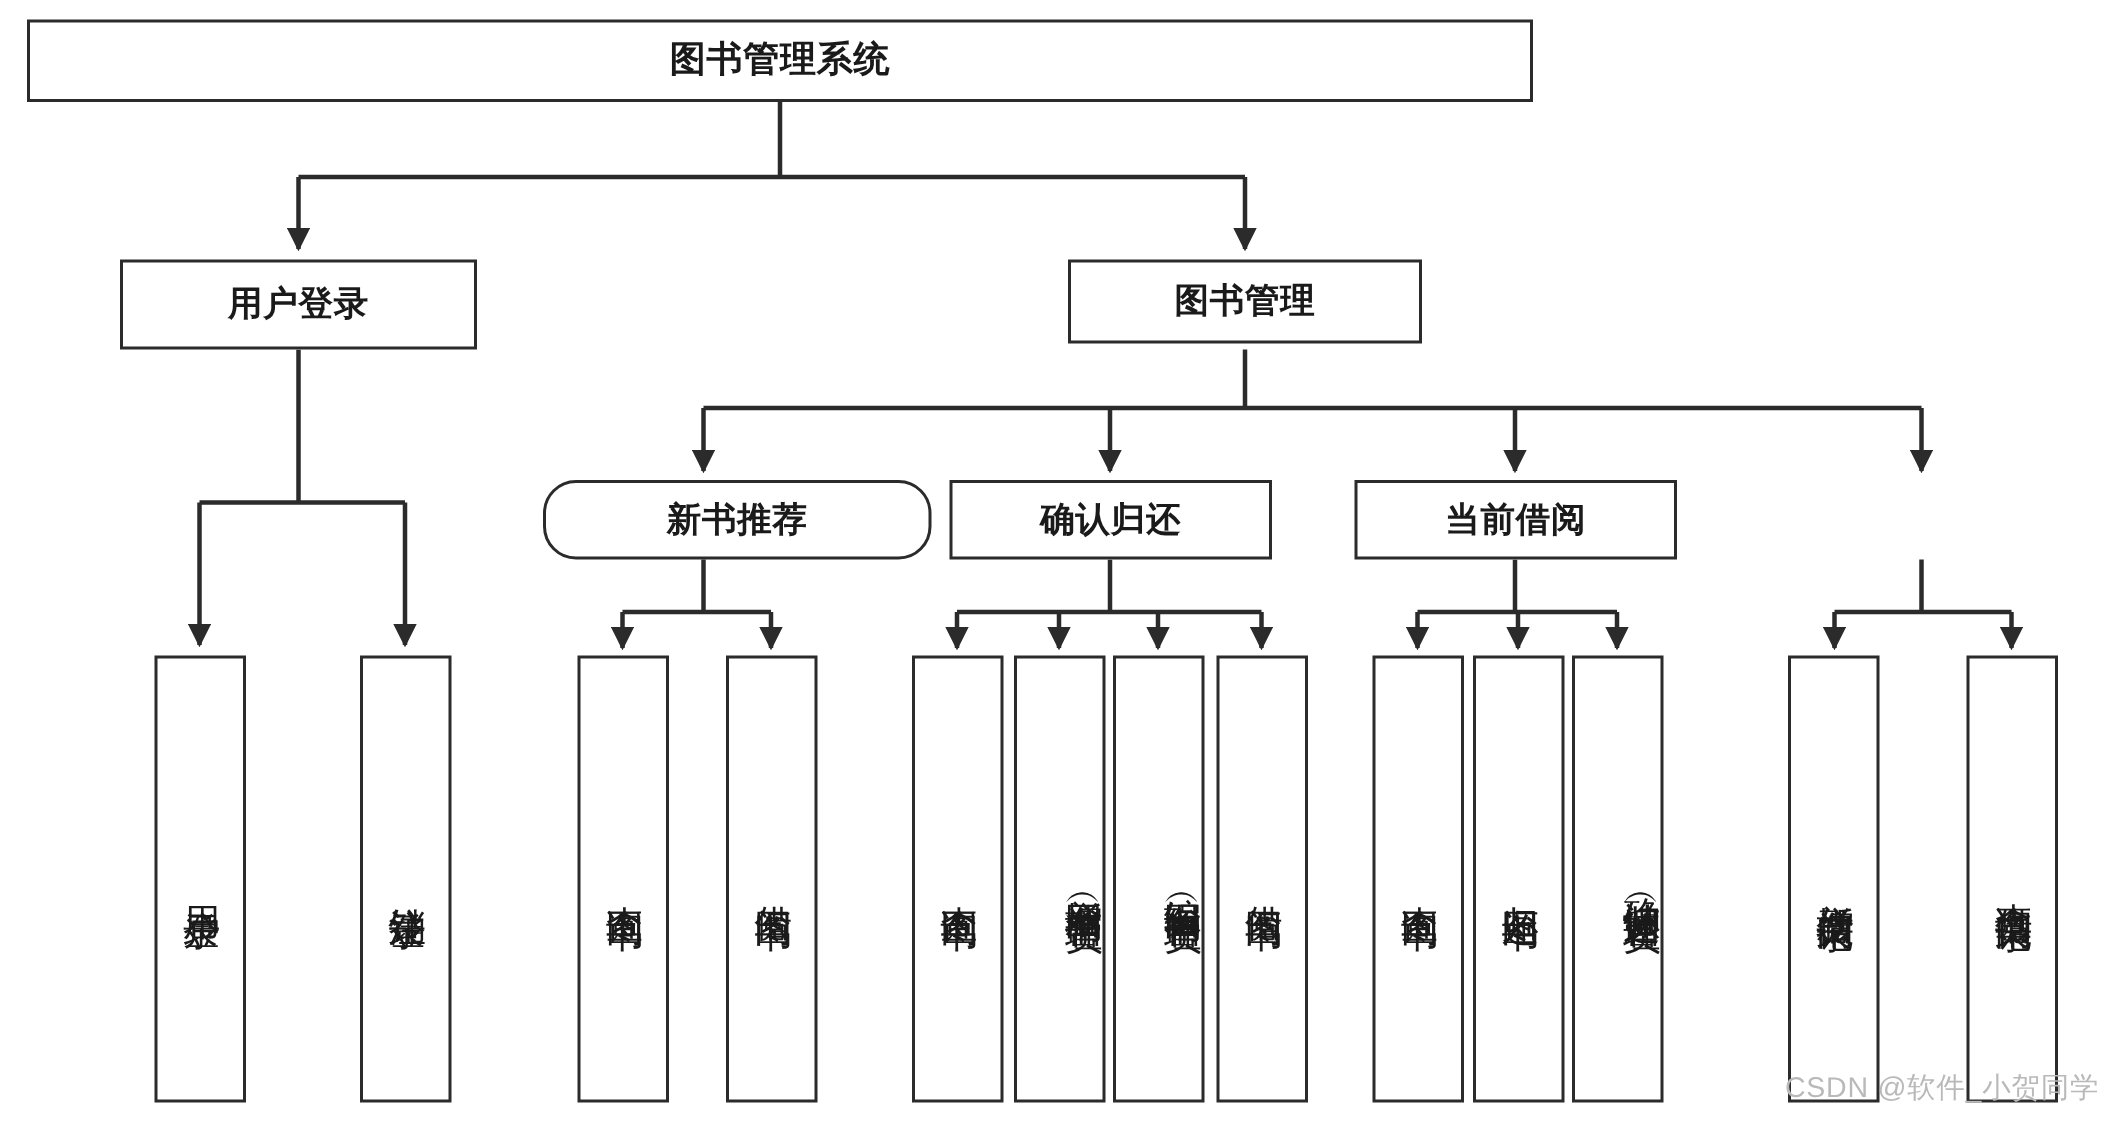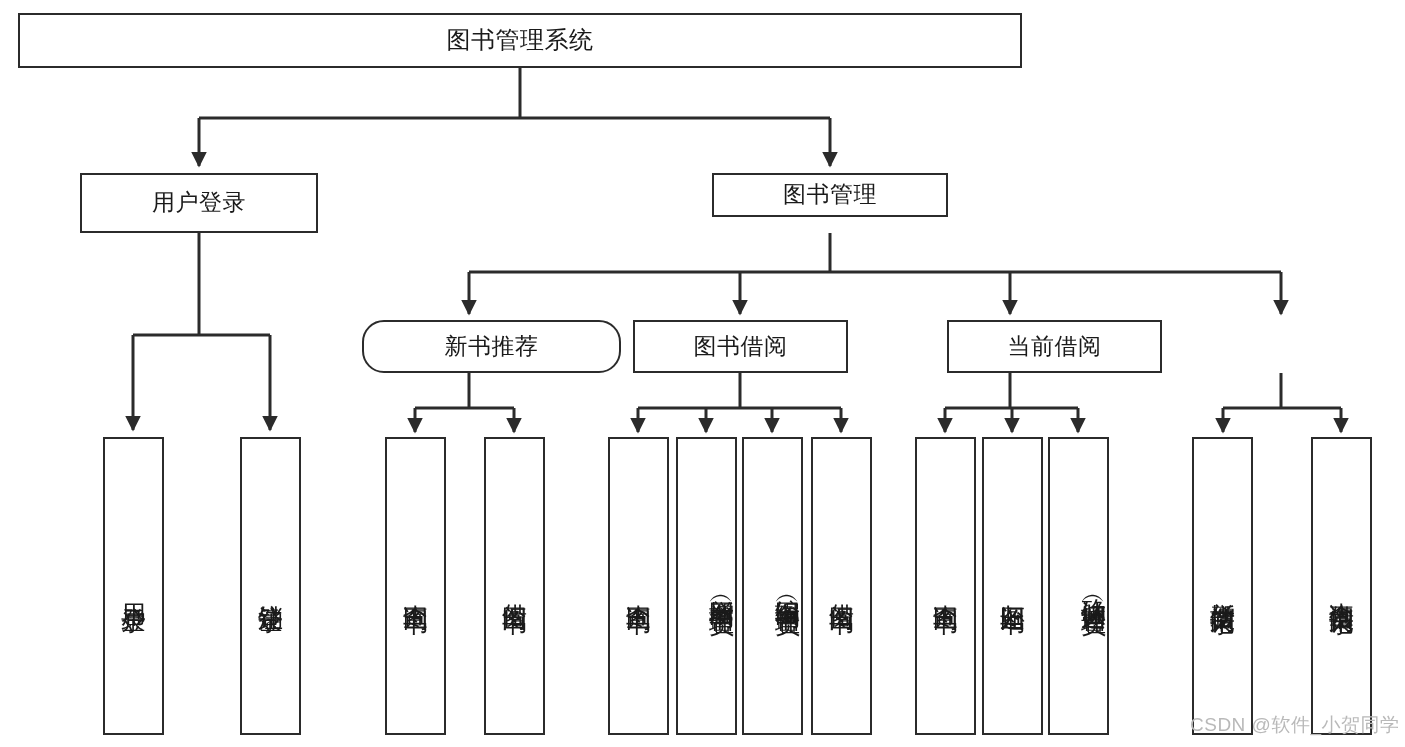--- a/index.html
+++ b/index.html
@@ -35,20 +35,21 @@
     display: flex;
     align-items: center;
     justify-content: center;
     text-align: center;
     color: #1a1a1a;
   }
   .node-h {
     font-size: 23px;
     line-height: 1.1;
     letter-spacing: 0.5px;
+    font-weight: bold;
   }
   .node-root {
     font-size: 24px;
   }
   .node-v {
     writing-mode: vertical-rl;
     text-orientation: upright;
     align-items: flex-start;
     justify-content: center;
     font-size: 25px;
@@ -128,27 +129,27 @@
       <path d="M 1223 408 L 1341 408"></path>
       <path d="M 1223 408 L 1223 432" marker-end="url(#arrow)"></path>
       <path d="M 1341 408 L 1341 432" marker-end="url(#arrow)"></path>
     </g>
   </svg>
 
   <div class="node node-h node-root" style="left:18px; top:13px; width:1004px; height:55px;">图书管理系统</div>
 
   <div class="node node-h" style="left:80px; top:173px; width:238px; height:60px;">用户登录</div>
 
-  <div class="node node-h" style="left:712px; top:173px; width:236px; height:44px;">图书管理</div>
+  <div class="node node-h" style="left:712px; top:173px; width:236px; height:56px;">图书管理</div>
 
   <div class="node node-h" style="left:362px; top:320px; width:259px; height:53px;border-radius:22px;">新书推荐</div>
 
-  <div class="node node-h" style="left:633px; top:320px; width:215px; height:53px;">图书借阅</div>
-
-  <div class="node node-h" style="left:903px; top:320px; width:215px; height:53px;margin-left:44px;">当前借阅</div>
+  <div class="node node-h" style="left:633px; top:320px; width:215px; height:53px;">确认归还</div>
+
+  <div class="node node-h" style="left:903px; top:320px; width:215px; height:53px;">当前借阅</div>
 
 
   <div class="node node-v center-v" style="left:103px; top:437px; width:61px; height:298px;">
     <span class="vtext">用户登录</span>
   </div>
 
   <div class="node node-v center-v" style="left:240px; top:437px; width:61px; height:298px;">
     <span class="vtext">注销登录</span>
   </div>
 

